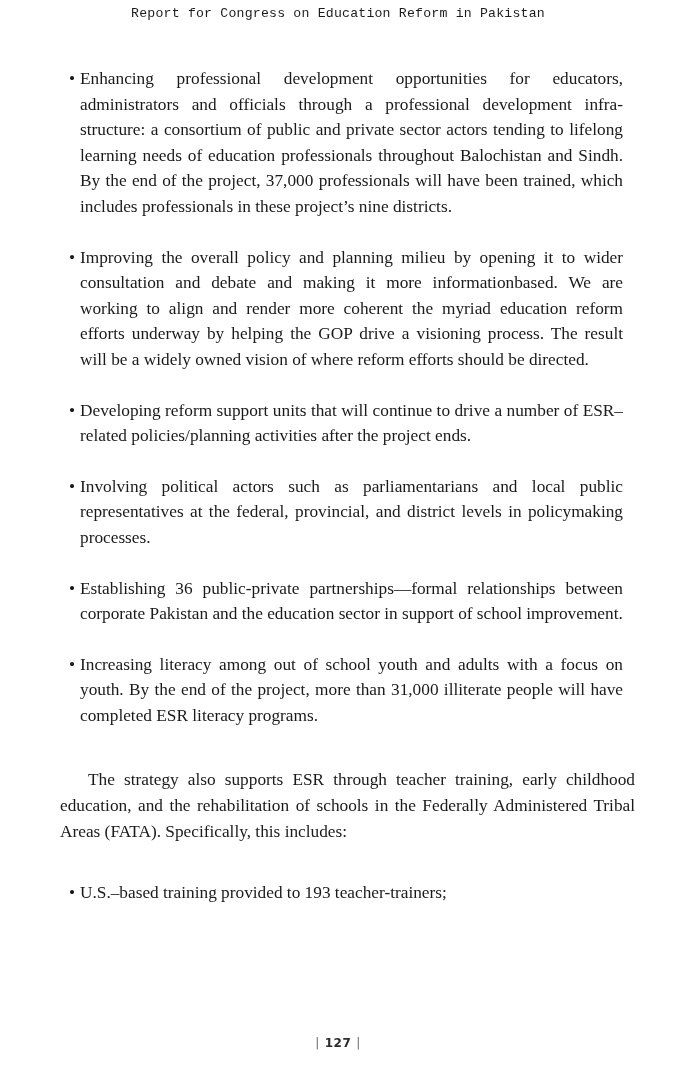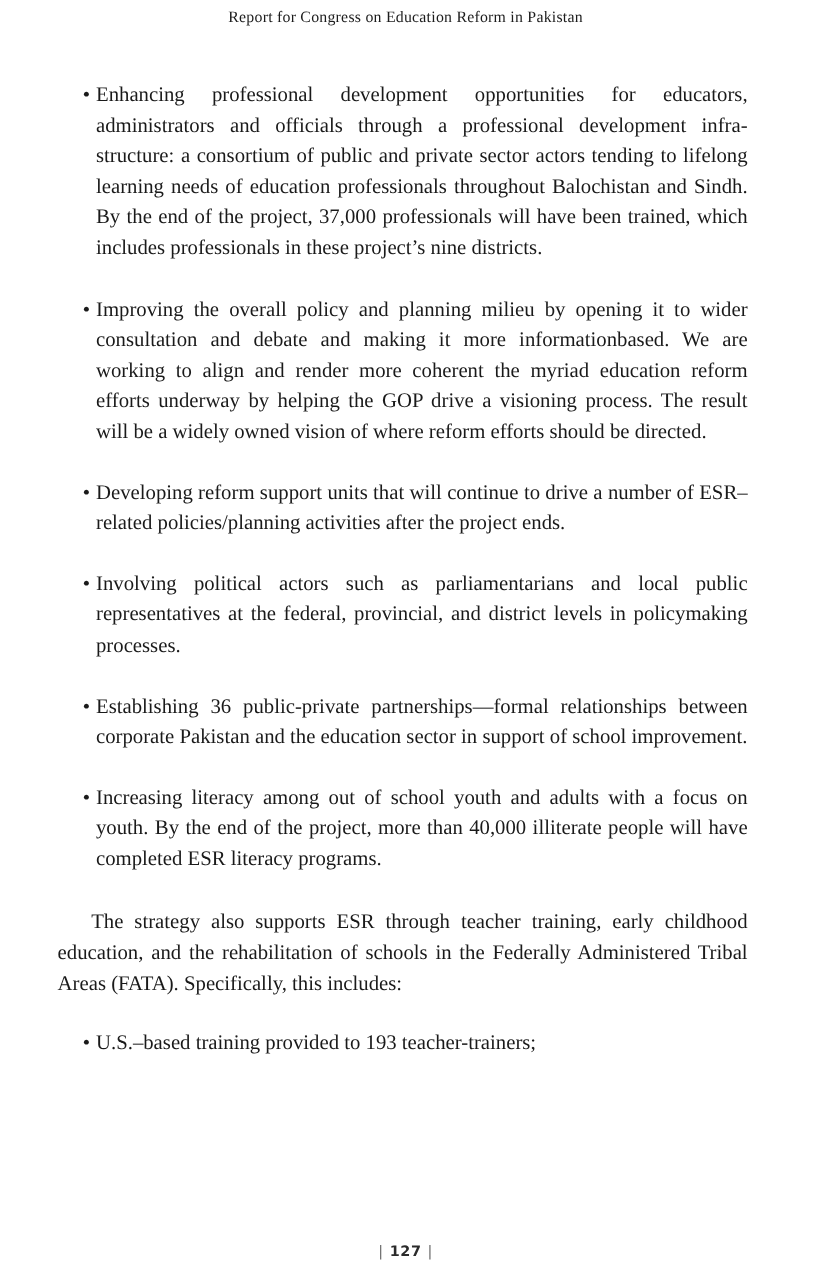--- a/index.html
+++ b/index.html
@@ -23,21 +23,21 @@
     box-sizing: border-box;
   }
 
   
   .running-head {
     position: absolute;
     top: 6px;
     left: 0;
     width: 676px;
     text-align: center;
-    font-family: Liberation Serif, serif;
+    font-family: Liberation Mono, monospace;
     font-size: 13.2px;
     letter-spacing: 0.2px;
     color: #1c1c1c;
     white-space: nowrap;
   }
 
   
   .content {
     position: absolute;
     top: 66px;
@@ -78,21 +78,21 @@
   .group-primary {
     margin-bottom: 0;
   }
 
   .body-para {
     font-size: 17.3px;
     line-height: 25.6px;
     text-align: justify;
     text-justify: inter-word;
     text-indent: 28px;
-    margin: 0;
+    margin: 12px;
     padding: 0;
     width: 575px;
   }
 
   .spacer-lg { height: 27px; }
   .spacer-md { height: 24px; }
 
   .tail-list {
     list-style: none;
     margin: 0;
@@ -147,21 +147,21 @@
       <li class="bullet-item">
         <span class="marker">•</span>
         <span class="btext">Involving political actors such as parliamentarians and local public representatives at the federal, provincial, and district levels in policy­making processes.</span>
       </li>
       <li class="bullet-item">
         <span class="marker">•</span>
         <span class="btext">Establishing 36 public-private partnerships—formal relationships between corporate Pakistan and the education sector in support of school improvement.</span>
       </li>
       <li class="bullet-item">
         <span class="marker">•</span>
-        <span class="btext">Increasing literacy among out of school youth and adults with a focus on youth. By the end of the project, more than 40,000 illiterate peo­ple will have completed ESR literacy programs.</span>
+        <span class="btext">Increasing literacy among out of school youth and adults with a focus on youth. By the end of the project, more than 31,000 illiterate peo­ple will have completed ESR literacy programs.</span>
       </li>
     </ul>
 
     <div class="spacer-lg"></div>
 
     <p class="body-para">The strategy also supports ESR through teacher training, early child­hood education, and the rehabilitation of schools in the Federally Administered Tribal Areas (FATA). Specifically, this includes:</p>
 
     <div class="spacer-md"></div>
 
     <ul class="bullet-list tail-list">

